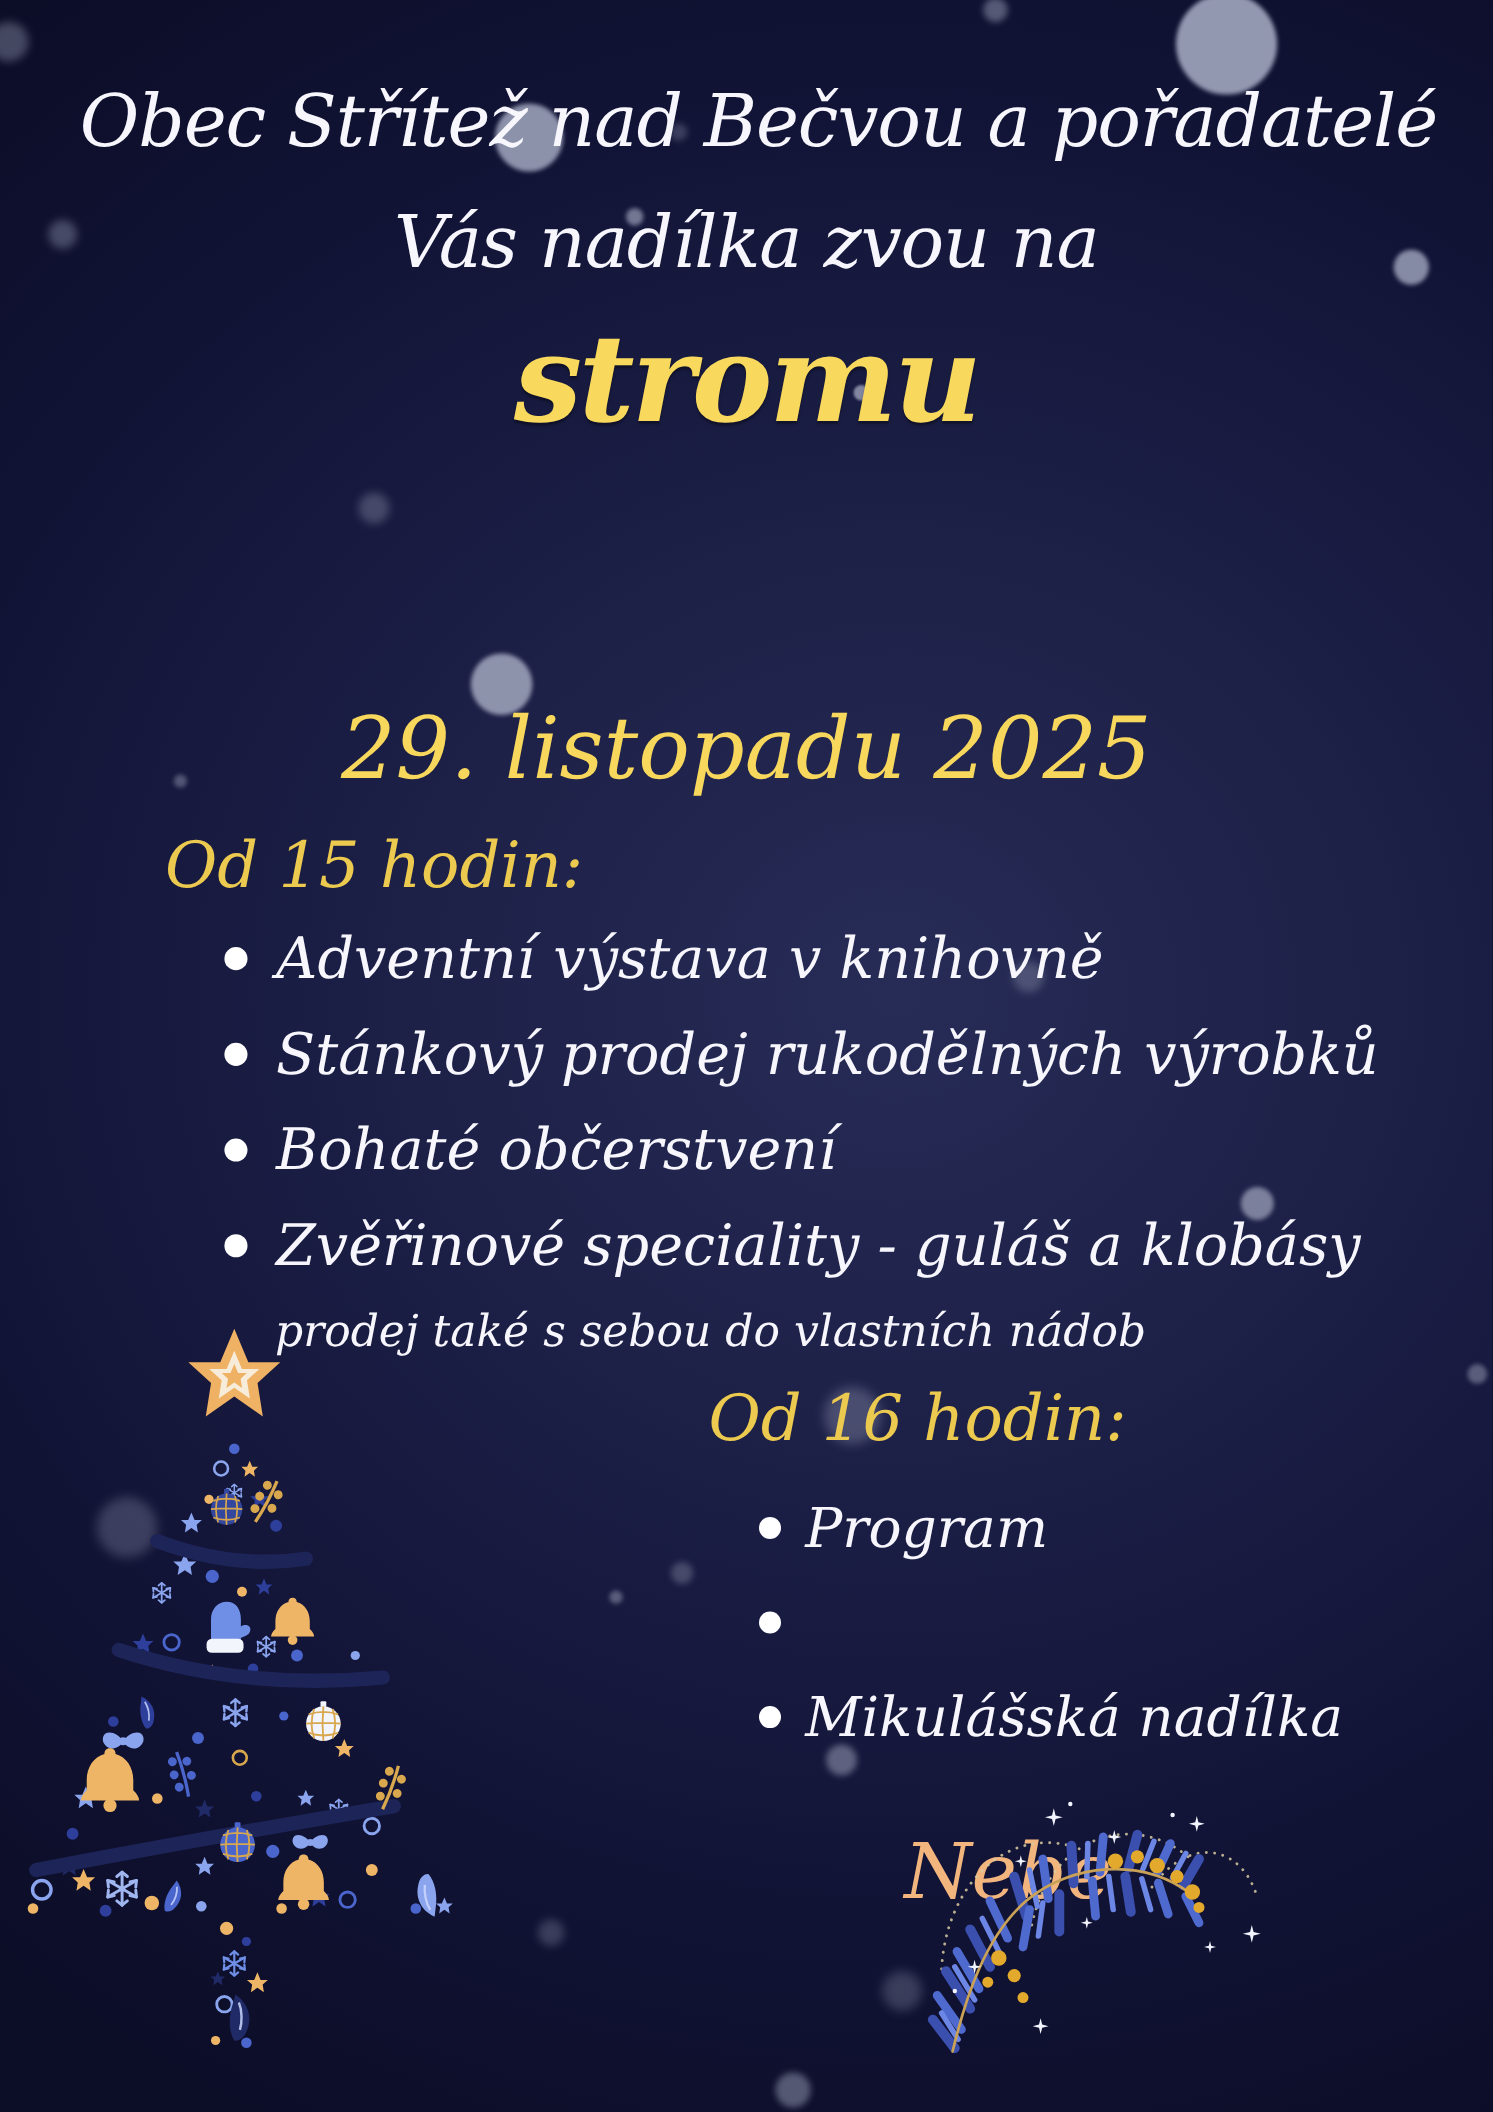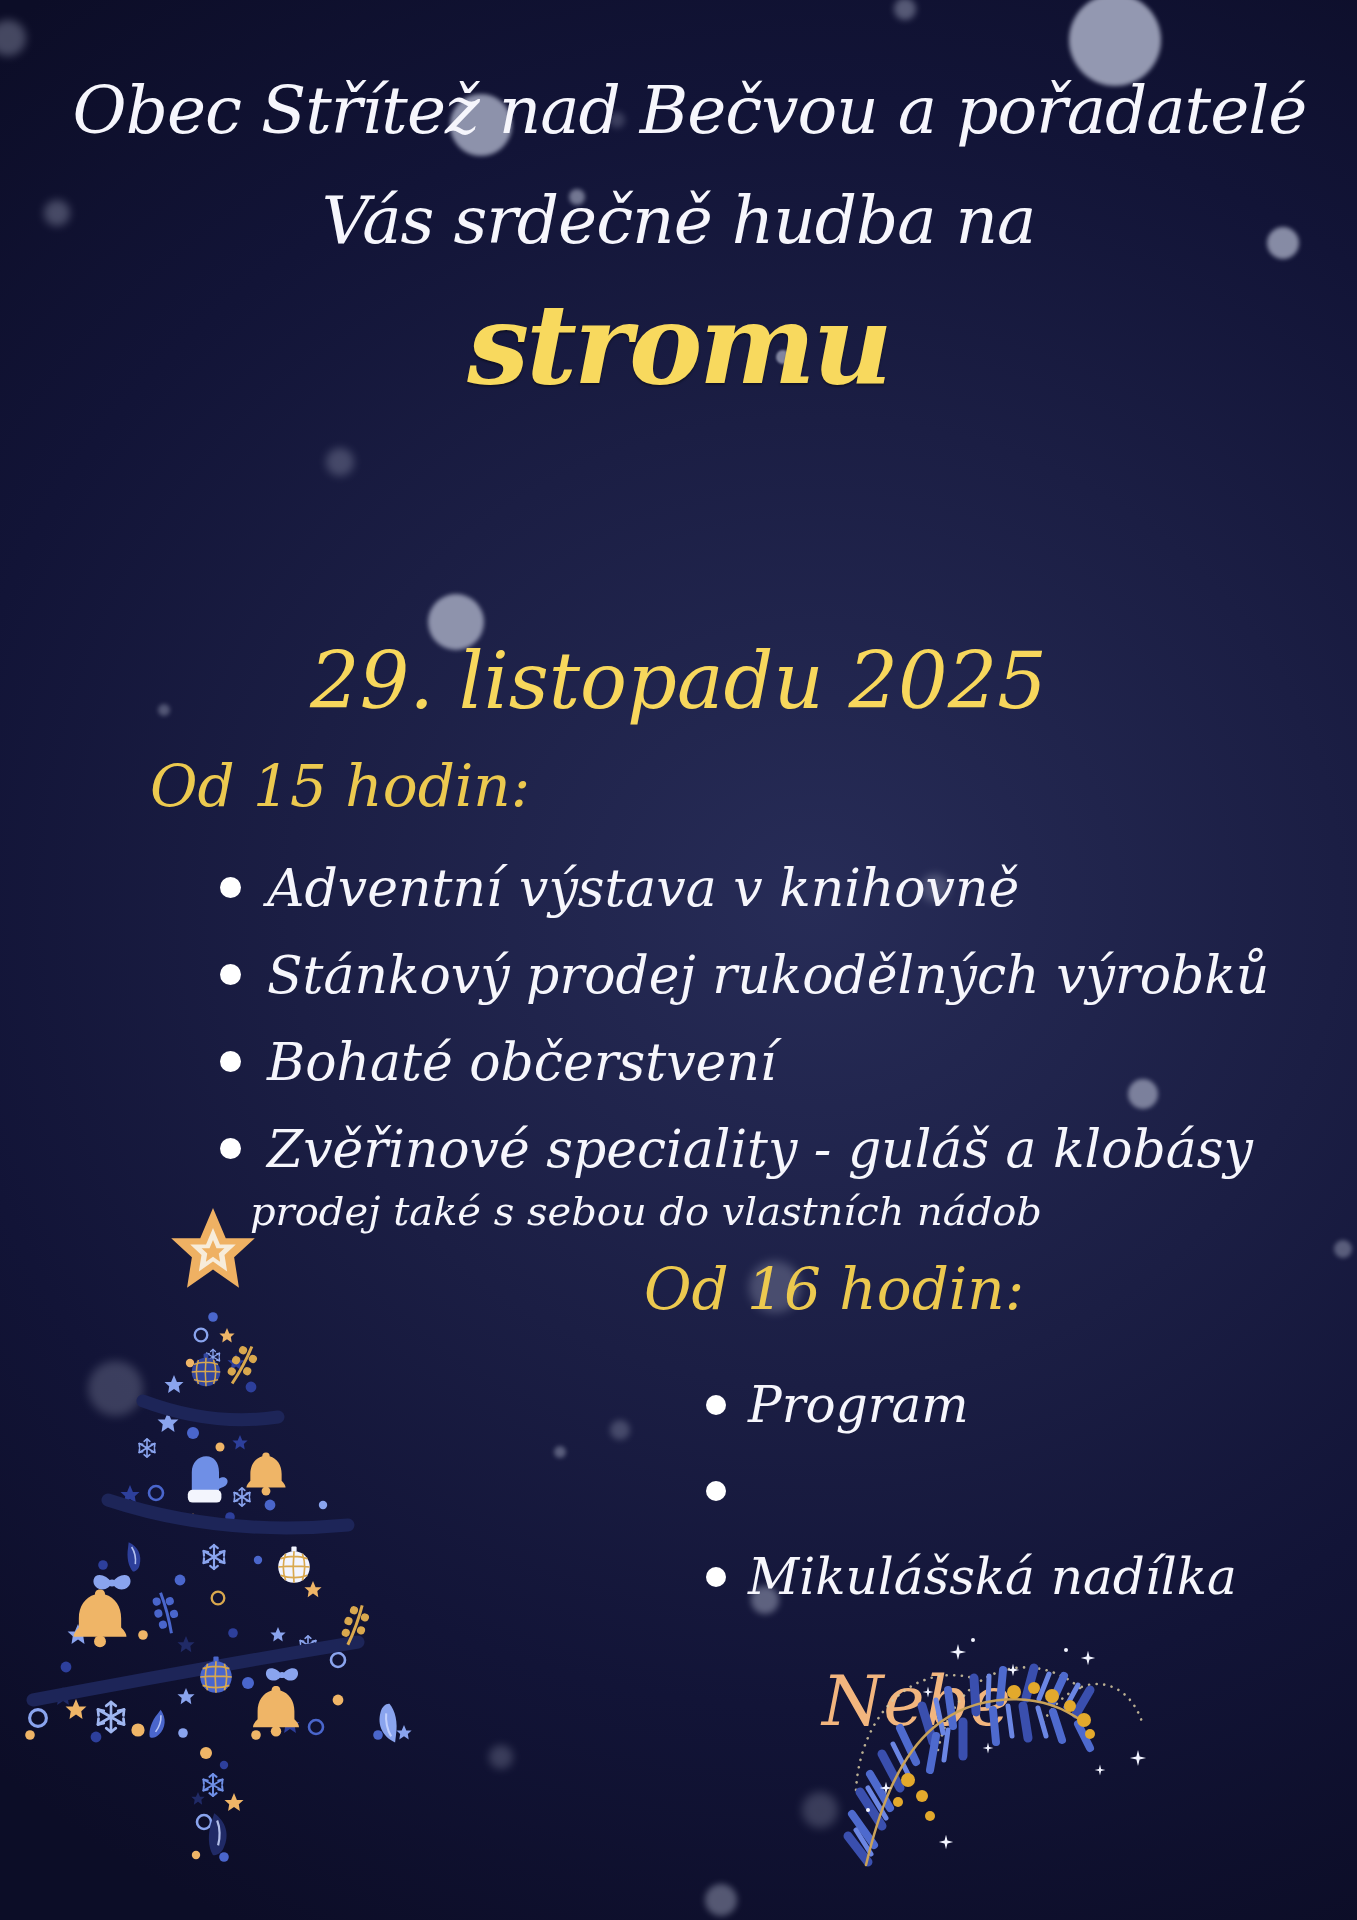--- a/index.html
+++ b/index.html
@@ -13,21 +13,21 @@
   .txt{position:absolute;font-style:italic;white-space:nowrap;}
   .center{left:0;width:100%;text-align:center;}
   .intro{color:#f6f6fc;font-size:66px;letter-spacing:-1px;}
   .l1{top:72px;padding-left:11px;}
   .l2{top:182px;}
   .title{top:266px;color:#f8d95e;font-weight:700;font-size:110px;line-height:1.44;letter-spacing:-3px;text-shadow:0 2px 2px rgba(0,0,0,.35);}
   .date{top:636px;color:#f7d75c;font-size:78px;}
   .sechead{color:#ecc94f;font-size:58px;}
   .h15{left:150px;top:752px;}
   .h16{left:644px;top:1255px;}
-  ul.blist{list-style:none;margin:16px;padding:0;position:absolute;}
+  ul.blist{list-style:none;margin:0;padding:0;position:absolute;}
   ul.blist li{display:flex;align-items:center;color:#f6f6fc;font-style:italic;}
   .bdot{border-radius:50%;background:#ffffff;flex:0 0 auto;}
   .list1{left:204px;top:828px;font-size:52px;}
   .list1 li{height:87px;}
   .list1 .bdot{width:21px;height:21px;margin-right:26px;}
   .note{left:250px;top:1188px;color:#f6f6fc;font-size:40px;}
   .list2{left:690px;top:1346px;font-size:50px;}
   .list2 li{height:86px;}
   .list2 .bdot{width:20px;height:20px;margin-right:22px;}
   .peach{color:#f2b57e;font-size:70px;}
@@ -60,21 +60,21 @@
     <i class="bk" style="left:554px;top:1446px;width:12px;height:12px;opacity:.5;filter:blur(2px);"></i>
     <i class="bk" style="left:610px;top:1420px;width:20px;height:20px;opacity:.35;filter:blur(3px);"></i>
     <i class="bk" style="left:1334px;top:1240px;width:18px;height:18px;opacity:.5;filter:blur(2px);"></i>
     <i class="bk" style="left:751px;top:1586px;width:28px;height:28px;opacity:.55;filter:blur(3px);"></i>
     <i class="bk" style="left:802px;top:1792px;width:36px;height:36px;opacity:.3;filter:blur(5px);"></i>
     <i class="bk" style="left:489px;top:1745px;width:24px;height:24px;opacity:.3;filter:blur(4px);"></i>
     <i class="bk" style="left:705px;top:1884px;width:32px;height:32px;opacity:.5;filter:blur(3px);"></i>
   </div>
 
   <div class="txt intro center l1">Obec Střítež nad Bečvou a pořadatelé</div>
-  <div class="txt intro center l2">Vás srdečně hudba na</div>
+  <div class="txt intro center l2">Vás nadílka zvou na</div>
 
   <div class="txt title center">
     <div>stromu</div>
   </div>
 
   <div class="txt date center">29. listopadu 2025</div>
 
   <div class="txt sechead h15">Od 15 hodin:</div>
 
   <ul class="blist list1">

